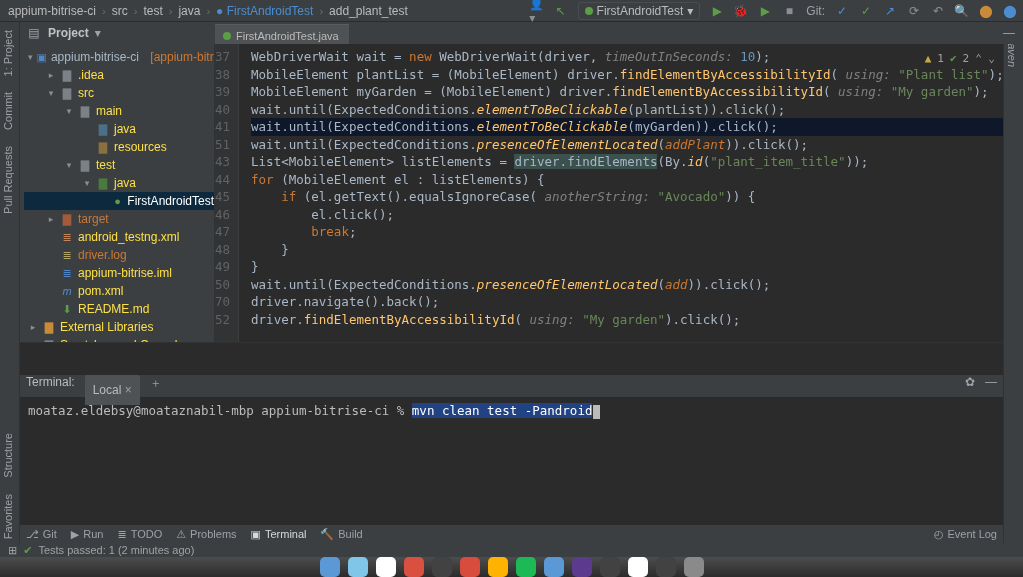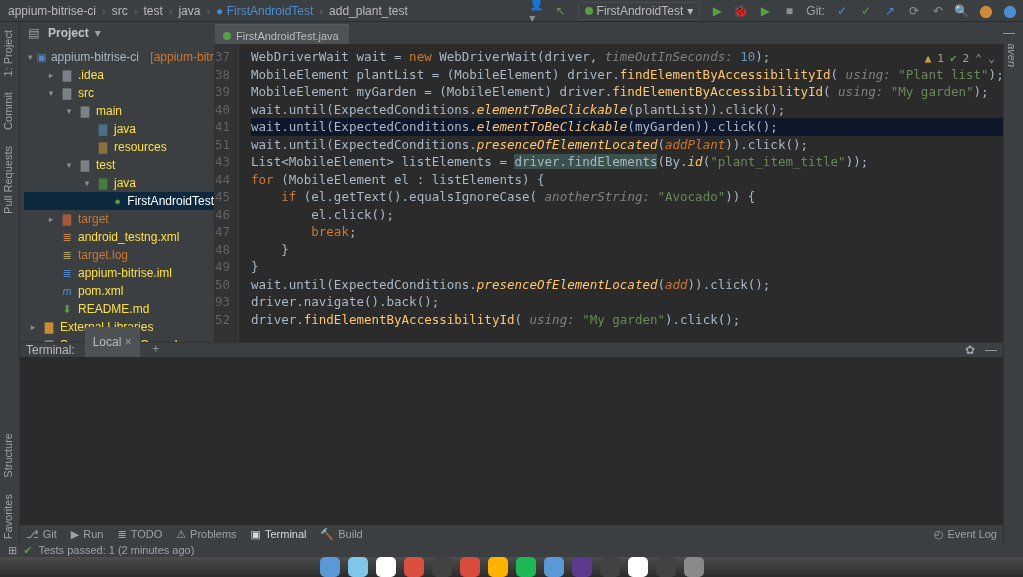--- a/index.html
+++ b/index.html
@@ -66,21 +66,21 @@
   .kw { color:#cc7832; }
   .fn { color:#ffc66d; }
   .fni { color:#ffc66d; font-style:italic; }
   .str { color:#6a8759; }
   .par { color:#808080; font-style:italic;}
   .num { color:#6897bb; }
   .driver-hl { background:#3b514d; }
   .add-hl { color:#cc7832; font-style:italic; }
   
   .terminal { position:absolute; left:20px; right:20px; top:342px; height:179px; background:#2b2b2b; border-top:1px solid #323232; }
-  .term-tabbar { height:14px; background:#3c3f41; display:flex; align-items:flex-end; padding:0 6px; gap:10px; }
+  .term-tabbar { height:22px; background:#3c3f41; display:flex; align-items:flex-start; padding:0 6px; gap:10px;margin-top:32px; }
   .term-tabbar .tname { color:#bbbbbb; }
   .term-tabbar .local { background:#4e5254; padding:8px 8px; border-radius:2px 2px 0 0; }
   .term-tabbar .tplus { color:#9da2a8; cursor:pointer; }
   .term-actions { margin-left:auto; display:flex; gap:10px; color:#9da2a8;}
   .term-body { padding:6px 8px; font-family:Menlo,Consolas,monospace; font-size:12.5px; color:#bbbbbb; }
   .term-prompt { color:#bbbbbb; }
   .term-cmd { background:#214283; color:#ffffff; }
   .term-cursor { display:inline-block; width:7px; height:14px; background:#bbbbbb; vertical-align:middle; margin-left:1px;}
   
   .bottom-tools { position:absolute; left:20px; right:20px; bottom:34px; height:18px; background:#3c3f41; display:flex; align-items:center; gap:14px; padding:0 6px; font-size:11px; color:#9da2a8;}
@@ -214,21 +214,21 @@
         <span class="fname hl">target</span>
       </div>
     <div class="tree-row" style="padding-left:22px">
         <span class="tw"></span>
         <span class="fico xml">≣</span>
         <span class="fname">android_testng.xml</span>
       </div>
     <div class="tree-row" style="padding-left:22px">
         <span class="tw"></span>
         <span class="fico log">≣</span>
-        <span class="fname hl">target.log</span>
+        <span class="fname hl">driver.log</span>
       </div>
     <div class="tree-row" style="padding-left:22px">
         <span class="tw"></span>
         <span class="fico iml">≣</span>
         <span class="fname">appium-bitrise.iml</span>
       </div>
     <div class="tree-row" style="padding-left:22px">
         <span class="tw"></span>
         <span class="fico" style="color:#4b8dd0;font-style:italic">m</span>
         <span class="fname">pom.xml</span>
@@ -274,37 +274,41 @@
         <div class="ln">41</div>
         <div class="ln">51</div>
         <div class="ln">43</div>
         <div class="ln">44</div>
         <div class="ln">45</div>
         <div class="ln">46</div>
         <div class="ln">47</div>
         <div class="ln">48</div>
         <div class="ln">49</div>
         <div class="ln">50</div>
-        <div class="ln">93</div>
+        <div class="ln">70</div>
         <div class="ln">52</div>
       </div>
     <div class="bpcol"></div>
     <div class="code" id="code"><div class="row">WebDriverWait wait = <span class="kw">new</span> WebDriverWait(driver, <span class="par">timeOutInSeconds:</span> <span class="num">10</span>);</div><div class="row">MobileElement plantList = (MobileElement) driver.<span class="fn">findElementByAccessibilityId</span>( <span class="par">using:</span> <span class="str">"Plant list"</span>);</div><div class="row">MobileElement myGarden = (MobileElement) driver.<span class="fn">findElementByAccessibilityId</span>( <span class="par">using:</span> <span class="str">"My garden"</span>);</div><div class="row">wait.until(ExpectedConditions.<span class="fni">elementToBeClickable</span>(plantList)).click();</div><div class="row hl">wait.until(ExpectedConditions.<span class="fni">elementToBeClickable</span>(myGarden)).click();</div><div class="row">wait.until(ExpectedConditions.<span class="fni">presenceOfElementLocated</span>(<span class="add-hl">addPlant</span>)).click();</div><div class="row">List&lt;MobileElement&gt; listElements = <span class="driver-hl">driver.findElements</span>(By.<span class="fni">id</span>(<span class="str">"plant_item_title"</span>));</div><div class="row"><span class="kw">for</span> (MobileElement el : listElements) {</div><div class="row">    <span class="kw">if</span> (el.getText().equalsIgnoreCase( <span class="par">anotherString:</span> <span class="str">"Avocado"</span>)) {</div><div class="row">        el.click();</div><div class="row">        <span class="kw">break</span>;</div><div class="row">    }</div><div class="row">}</div><div class="row">wait.until(ExpectedConditions.<span class="fni">presenceOfElementLocated</span>(<span class="add-hl">add</span>)).click();</div><div class="row">driver.navigate().back();</div><div class="row">driver.<span class="fn">findElementByAccessibilityId</span>( <span class="par">using:</span> <span class="str">"My garden"</span>).click();</div></div>
   </div>
 </div>
 
 <div class="terminal">
   <div class="term-tabbar">
     <span class="tname">Terminal:</span>
     <span class="local"><span>Local</span> <span style="color:#9da2a8">×</span></span>
     <span class="tplus">＋</span>
     <div class="term-actions">
       <span>✿</span>
       <span>—</span>
     </div>
+  </div>
+  <div class="term-body">
+    <span class="term-prompt">moataz.eldebsy@moataznabil-mbp appium-bitrise-ci %</span>
+    <span> </span><span class="term-cmd">mvn clean test -Pandroid</span><span class="term-cursor"></span>
   </div>
 </div>
 
 <div class="bottom-tools">
   <span class="btab">⎇ <span>Git</span></span>
   <span class="btab">▶ <span>Run</span></span>
   <span class="btab">≣ <span>TODO</span></span>
   <span class="btab">⚠ <span>Problems</span></span>
   <span class="btab active">▣ <span>Terminal</span></span>
   <span class="btab">🔨 <span>Build</span></span>

